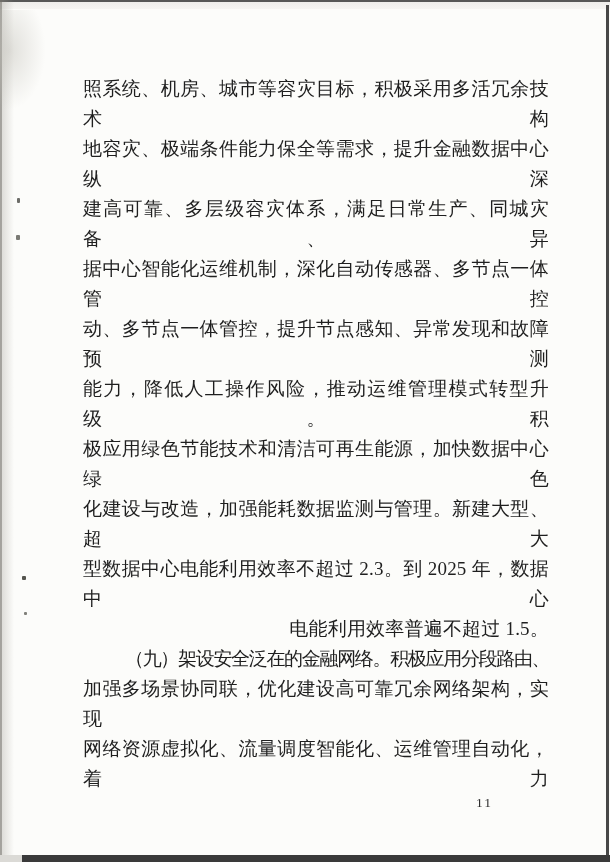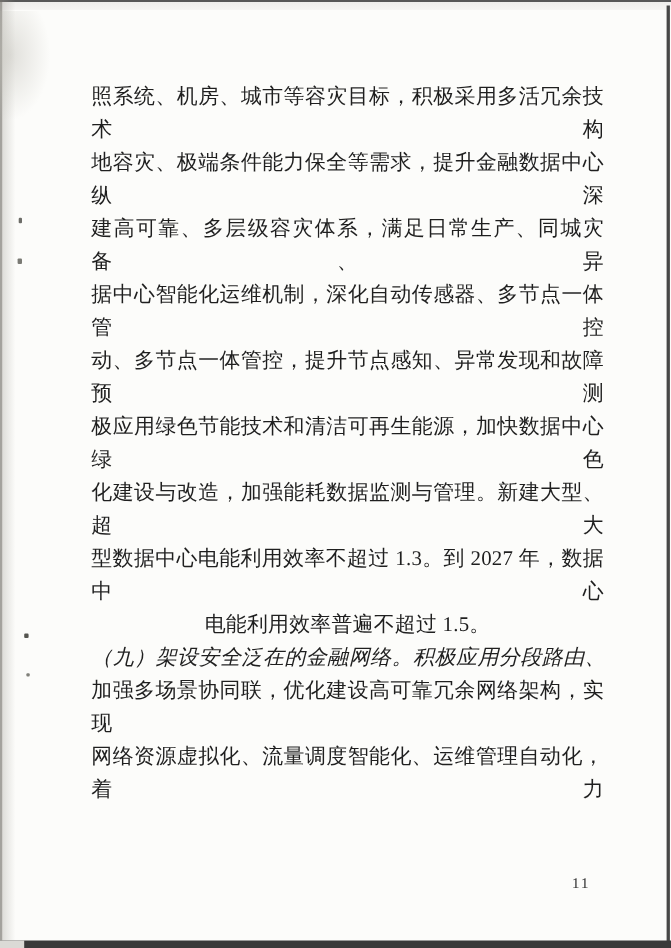--- a/index.html
+++ b/index.html
@@ -15,26 +15,26 @@
   
   .text {
     position: absolute;
     left: 83px; top: 74px; width: 466px;
     color: var(--ink, #1f1f1f);
     font-size: 19px;
     line-height: 30px;
     letter-spacing: 0.2px;
   }
   .line { text-align: justify; text-align-last: justify; text-justify: inter-character; }
-  .line.last { text-align: center; text-align-last: auto; }
-  .line.indent { letter-spacing: -1.6px; font-style: italic; }
+  .line.last { text-align: right; text-align-last: auto; }
+  .line.indent { margin-left: 42px; letter-spacing: -1.6px; }
 
   
   .pagenum {
-    position: absolute; left: 520px; top: 795px;
+    position: absolute; left: 476px; top: 795px;
     font-size: 13.5px; letter-spacing: 2px;
     color: #2e2e2e;
   }
 
   
   .artifact { position: absolute; pointer-events: none; }
   .top-band { top: 0; left: 0; right: 0; height: 9px;
     background: linear-gradient(to bottom, #585858 0px, #585858 2px, #efeeec 2px, #f6f5f3 9px); }
   .left-band { left: 0; top: 0; bottom: 0; width: 14px;
     background: linear-gradient(to right, rgba(158,156,148,0.38), rgba(158,156,148,0)); }
@@ -66,23 +66,24 @@
   <div class="artifact speck speck-2"></div>
   <div class="artifact speck speck-3"></div>
   <div class="artifact speck speck-4"></div>
 
   <div class="text">
       <div class="line">照系统、机房、城市等容灾目标，积极采用多活冗余技术构</div>
       <div class="line">地容灾、极端条件能力保全等需求，提升金融数据中心纵深</div>
       <div class="line">建高可靠、多层级容灾体系，满足日常生产、同城灾备、异</div>
       <div class="line">据中心智能化运维机制，深化自动传感器、多节点一体管控</div>
       <div class="line">动、多节点一体管控，提升节点感知、异常发现和故障预测</div>
+      <div class="line">能力，降低人工操作风险，推动运维管理模式转型升级。积</div>
       <div class="line">极应用绿色节能技术和清洁可再生能源，加快数据中心绿色</div>
       <div class="line">化建设与改造，加强能耗数据监测与管理。新建大型、超大</div>
-      <div class="line">型数据中心电能利用效率不超过 1.3。到 2027 年，数据中心</div>
+      <div class="line">型数据中心电能利用效率不超过 2.3。到 2025 年，数据中心</div>
       <div class="line last">电能利用效率普遍不超过 1.5。</div>
       <div class="line indent">（九）架设安全泛在的金融网络。积极应用分段路由、</div>
       <div class="line">加强多场景协同联，优化建设高可靠冗余网络架构，实现</div>
       <div class="line">网络资源虚拟化、流量调度智能化、运维管理自动化，着力</div>
     </div>
 
   <div class="pagenum">11</div>
 
 </div>
 

